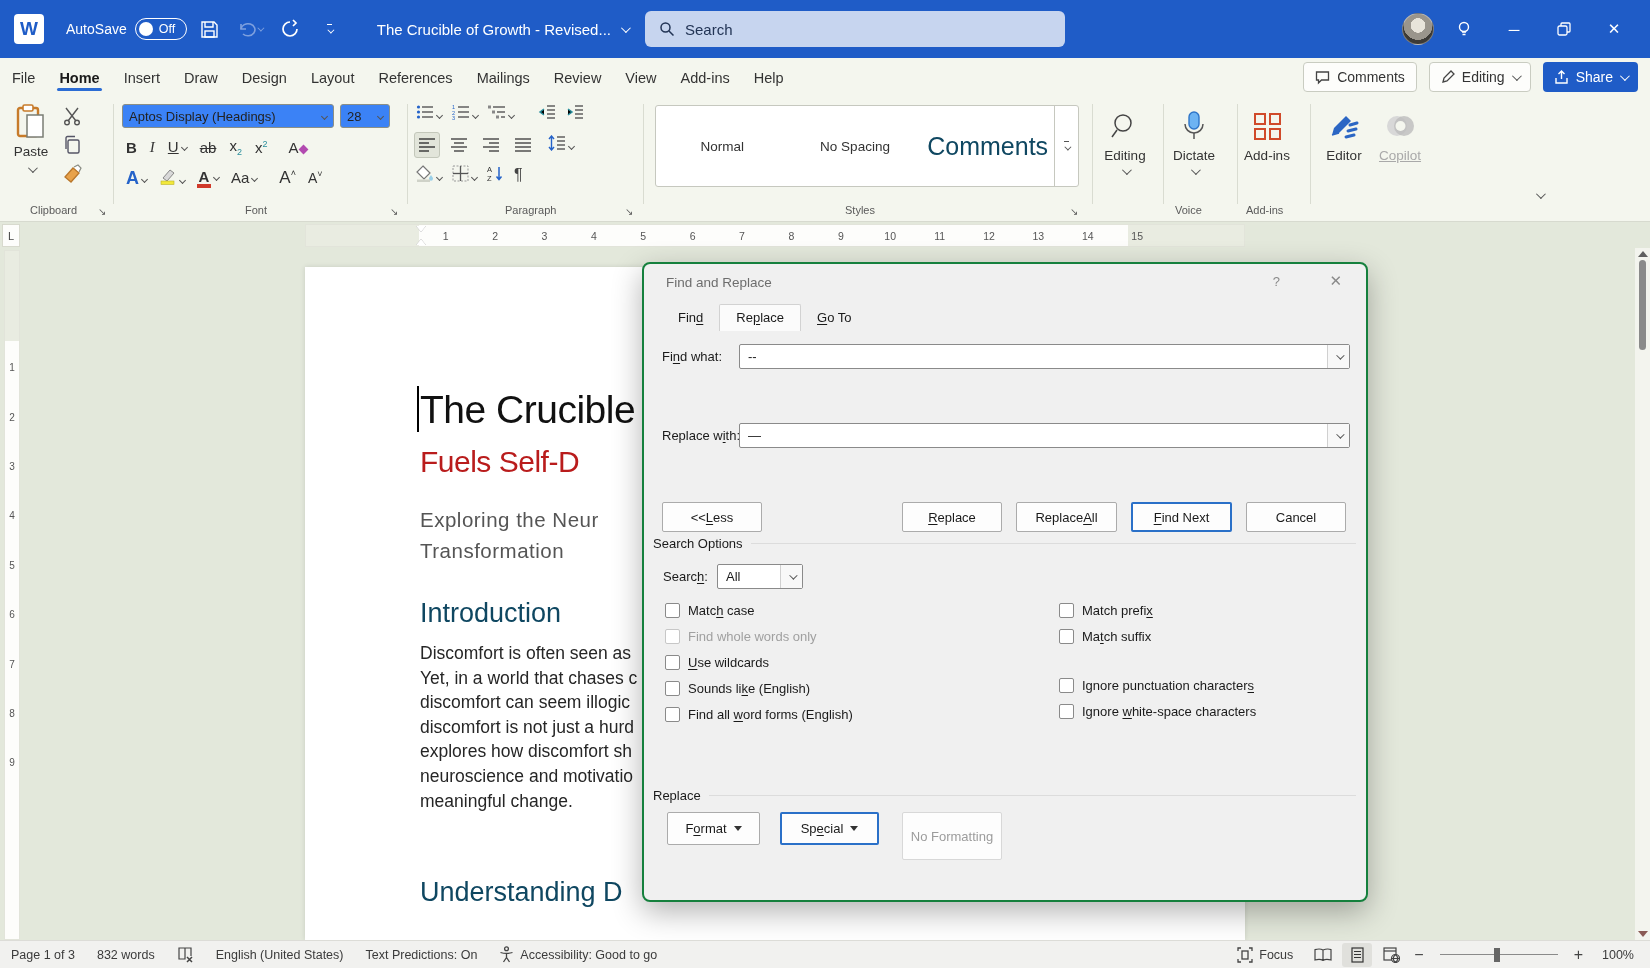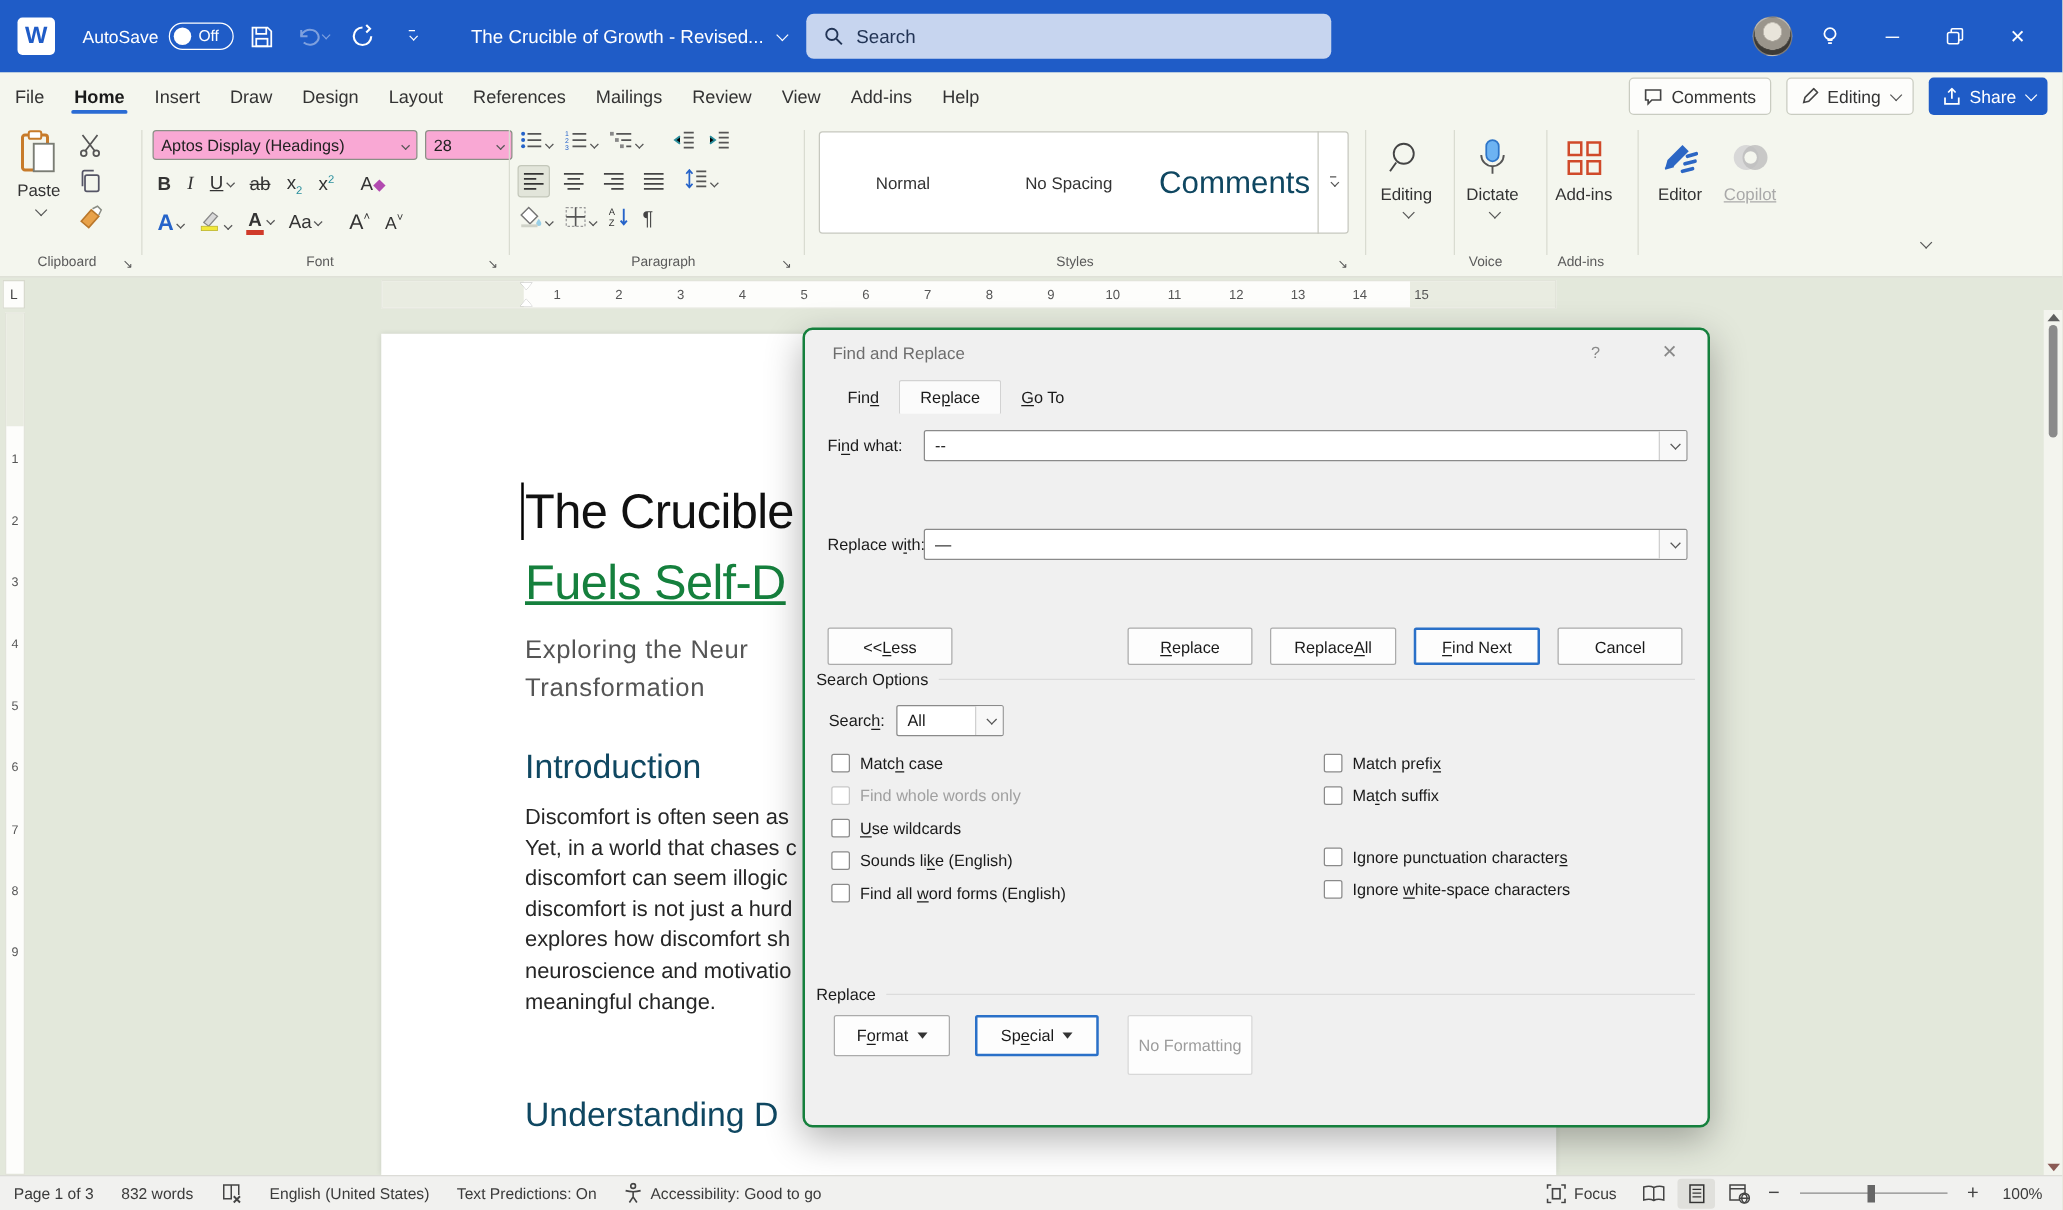--- a/index.html
+++ b/index.html
@@ -32,21 +32,21 @@
   .pill-btn { height:30px; border:1px solid #c9ccc1; border-radius:4px; background:#fdfdfb; display:flex; align-items:center; gap:7px; padding:0 11px; font-size:14px; color:#333; }
   .share-btn { background:#1f5cc7; color:#fff; border:none; }
 
   
   #ribbon { position:absolute; left:0; top:96px; width:1650px; height:126px; background:#f4f6ee; border-bottom:1px solid #d7dacf; }
   .vsep { position:absolute; top:8px; height:100px; width:1px; background:#d9dcd1; }
   .grp-label { position:absolute; bottom:5px; font-size:11px; color:#5a5a5a; }
   .launcher { position:absolute; bottom:4px; font-size:10px; color:#5a5a5a; }
   .rbtn { display:flex; align-items:center; justify-content:center; border-radius:3px; color:#3b3b3b; }
   .glyph { font-size:15px; color:#333; }
-  .combo { background:#f9a8d4; border:1px solid #8b8f86; border-radius:3px; font-size:13px; color:#222; display:flex; align-items:center; justify-content:space-between; padding:0 6px; height:24px; }
+  .combo { background:#3b82f6; border:1px solid #8b8f86; border-radius:3px; font-size:13px; color:#222; display:flex; align-items:center; justify-content:space-between; padding:0 6px; height:24px; }
   .mini-chev { display:inline-block; width:5px; height:5px; border-right:1.3px solid #555; border-bottom:1.3px solid #555; transform:rotate(45deg); margin-left:3px; vertical-align:2px; }
   .sel-box { background:#e2e5da; border:1px solid #c3c7ba; }
   .styles-box { position:absolute; left:655px; top:9px; width:424px; height:82px; background:#fff; border:1px solid #c6c8bf; border-radius:3px; display:flex; align-items:center; }
   .style-item { flex:1; text-align:center; font-size:13.5px; color:#333; }
   .style-item.heading { font-size:25px; color:#0f4761; }
   .styles-more { width:24px; height:82px; border-left:1px solid #c6c8bf; display:flex; align-items:center; justify-content:center; }
   .bigbtn { position:absolute; top:8px; width:64px; text-align:center; font-size:13.5px; color:#333; }
   .bigbtn .ic { height:44px; display:flex; align-items:center; justify-content:center; }
   .addins-grid { display:grid; grid-template-columns:12px 12px; grid-template-rows:12px 12px; gap:3px; }
   .addins-grid div { border:2.5px solid #d04a2a; }
@@ -60,21 +60,21 @@
   .indent-marker { position:absolute; left:110px; top:1px; width:0; height:0; border-left:5px solid transparent; border-right:5px solid transparent; border-top:6px solid #fff; filter:drop-shadow(0 0 0.5px #777); }
   .indent-marker.up { top:auto; bottom:1px; border-top:none; border-bottom:6px solid #fff; }
   #tabsel { position:absolute; left:2px; top:224px; width:18px; height:23px; background:#fdfdfb; border:1px solid #d8dace; color:#444; font-size:11px; display:flex; align-items:center; justify-content:center; }
   #vruler { position:absolute; left:4px; top:250px; width:16px; height:690px; background:#fdfdfb; border:1px solid #e2e4da; font-size:10px; color:#555; }
   #vr-nums { position:absolute; top:92px; left:0; width:100%; display:flex; flex-direction:column; }
   #vr-nums span { height:49.4px; display:flex; align-items:center; justify-content:center; }
 
   
   #page { position:absolute; left:305px; top:267px; width:940px; height:673px; background:#fff; box-shadow:0 0 5px rgba(0,0,0,.12); overflow:hidden; z-index:1; }
   .doc-title1 { position:absolute; left:115px; top:121px; font-size:39px; letter-spacing:-0.5px; color:#111; white-space:nowrap; }
-  .doc-title2 { position:absolute; left:115px; top:178px; font-size:39px; letter-spacing:-0.5px; color:#15803d; white-space:nowrap;text-decoration:underline; }
+  .doc-title2 { position:absolute; left:115px; top:178px; font-size:30px; letter-spacing:-0.5px; color:#b91c1c; white-space:nowrap; }
   .doc-sub { position:absolute; left:115px; top:237px; font-size:20.5px; line-height:31px; color:#555; letter-spacing:0.5px; white-space:pre-line; }
   .doc-h1 { position:absolute; left:115px; font-size:27px; color:#0f4761; white-space:nowrap; }
   .doc-body { position:absolute; left:115px; top:374px; font-size:17.5px; line-height:24.6px; color:#262626; white-space:pre-line; }
   .caret { position:absolute; left:112px; top:119px; width:1.6px; height:46px; background:#000; }
   #vscroll { position:absolute; right:0; top:248px; width:15px; height:692px; background:#f3f4ee; z-index:2; }
   #vs-thumb { position:absolute; left:4px; top:12px; width:7px; height:90px; background:#8a8a8a; border-radius:4px; }
   .scroll-arrow { position:absolute; left:3px; width:0; height:0; border-left:5px solid transparent; border-right:5px solid transparent; }
 
   
   #dialog { position:absolute; left:642px; top:262px; width:726px; height:640px; background:#f0f0f0; border:2px solid #15803d; border-radius:8px; box-shadow:0 10px 30px rgba(0,0,0,.30); z-index:20; font-size:13px; color:#1a1a1a; }
@@ -241,21 +241,21 @@
       </svg>
   </div>
   <div class="grp-label" style="left:30px;">Clipboard</div>
   <div class="launcher" style="left:98px;">↘</div>
   <div class="vsep" style="left:113px;"></div>
 
   <div class="abs combo" style="left:122px; top:8px; width:212px;">
     <span>Aptos Display (Headings)</span>
       <span class="mini-chev"></span>
   </div>
-  <div class="abs combo" style="left:340px; top:8px; width:70px;">
+  <div class="abs combo" style="left:340px; top:8px; width:50px;">
     <span>28</span>
       <span class="mini-chev"></span>
   </div>
   <div class="abs" style="left:126px; top:38px; display:flex; align-items:center; gap:13px; height:26px;">
     <span class="glyph" style="font-weight:bold;">B</span>
     <span class="glyph" style="font-style:italic; font-family:'Liberation Serif',serif;">I</span>
     <span><span class="glyph" style="text-decoration:underline;">U</span><span class="mini-chev"></span></span>
     <span class="glyph" style="text-decoration:line-through;">ab</span>
     <span class="glyph"><span>x</span><sub style="font-size:9px;color:#2a8f9d;">2</sub></span>
     <span class="glyph"><span>x</span><sup style="font-size:9px;color:#2a8f9d;">2</sup></span>

